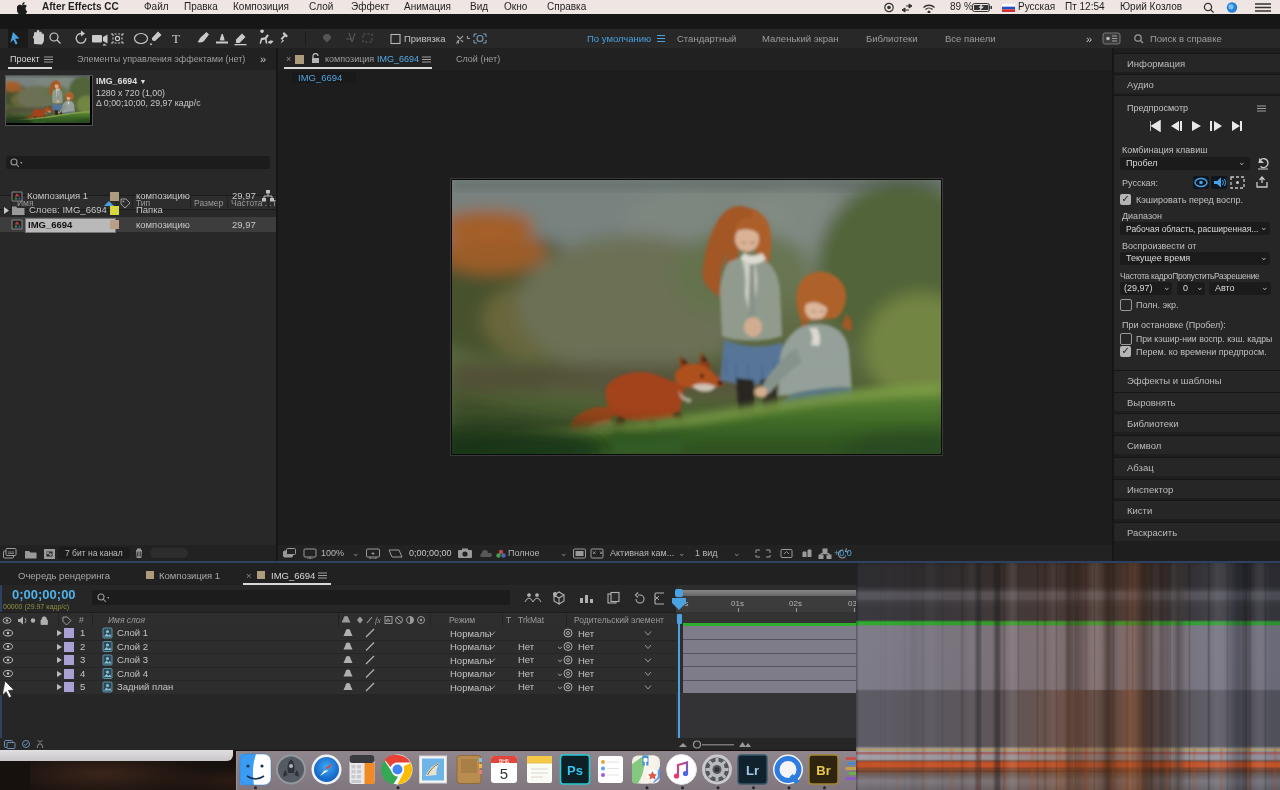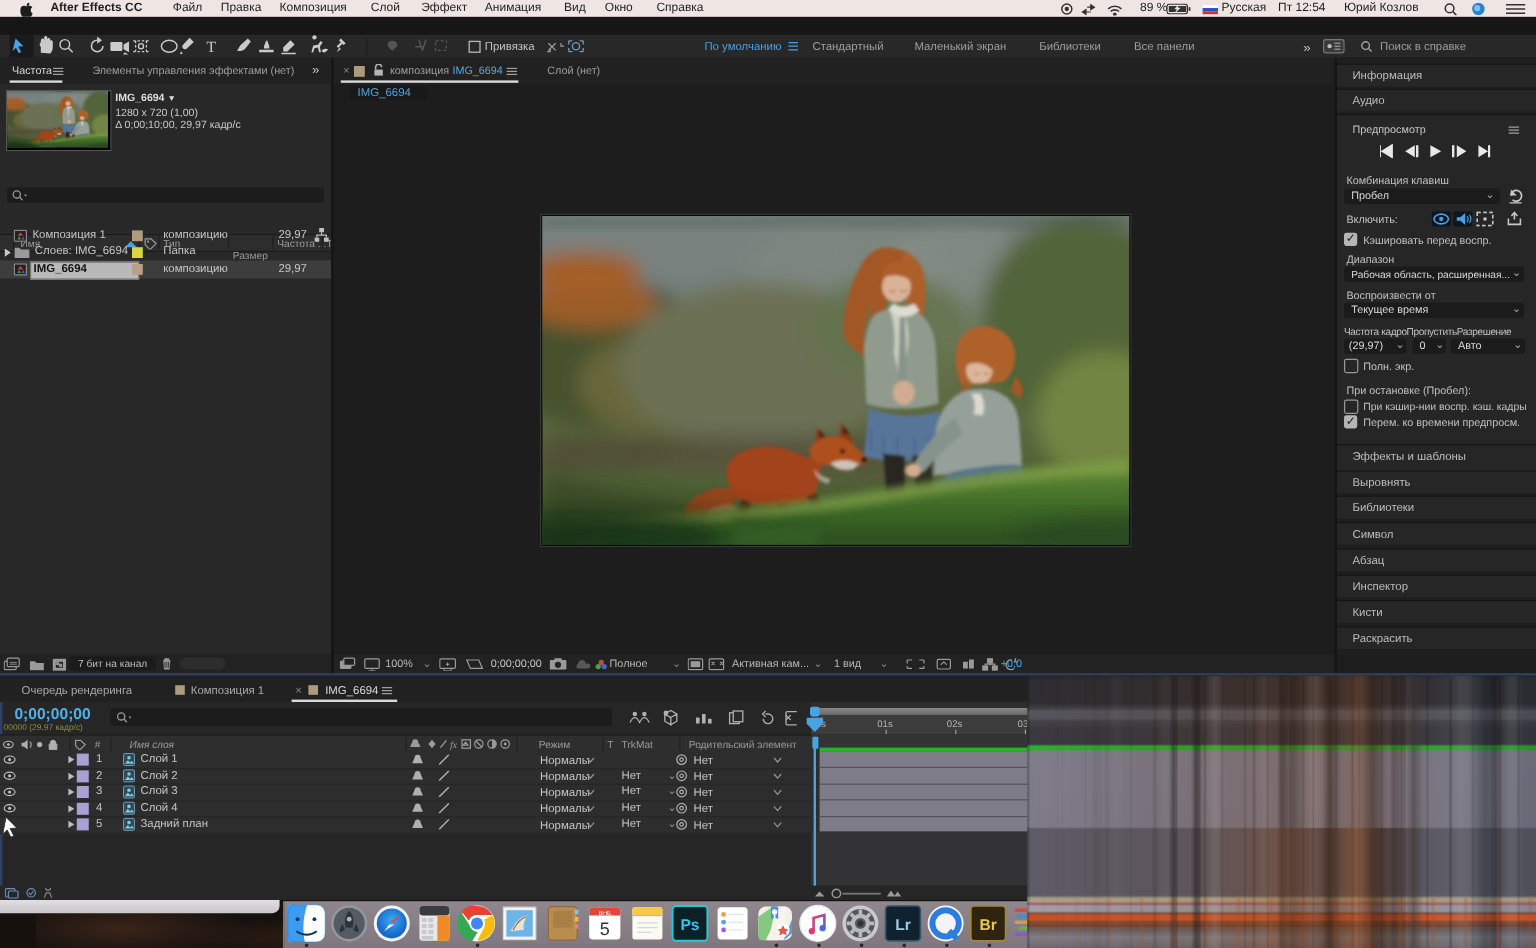--- a/index.html
+++ b/index.html
@@ -134,21 +134,21 @@
       <circle cx="1108" cy="9.5" r="1.8" fill="#bbb"></circle>
         <path d="M1112 7 h5 M1112 9.5 h5 M1112 12 h5" stroke="#bbb" stroke-width="0.8"></path>
       <circle cx="1138" cy="9" r="3.2" fill="none" stroke="#9d9d9d" stroke-width="1.2"></circle>
         <path d="M1140.5 11.5 l2.5 2.5" stroke="#9d9d9d" stroke-width="1.2"></path>
       <text x="1150" y="13" font-size="9.5" fill="#9d9d9d">Поиск в справке</text>
     </svg>
   </div>
 
   <div id="projpanel" class="panel abs" style="left:0;top:48px;width:276px;height:497px;">
     <div class="tabbar">
-      <span class="abs" style="left:10px;top:6px;color:#d6d6d6;">Частота</span>
+      <span class="abs" style="left:10px;top:6px;color:#d6d6d6;">Проект</span>
       <svg class="abs" style="left:44px;top:8px;" width="9" height="8">
           <path d="M0 1h9M0 3.5h9M0 6h9" stroke="#9f9f9f" stroke-width="1"></path>
         </svg>
       <div class="abs" style="left:8px;top:19px;width:44px;height:2px;background:#d9d9d9;"></div>
       <span class="abs" style="left:77px;top:6px;">Элементы управления эффектами (нет)</span>
       <span class="abs" style="left:260px;top:5px;font-size:11px;color:#c5c5c5;">»</span>
     </div>
 
     <div class="abs" style="left:5px;top:27px;width:86px;height:49px;background:#000;border:1px solid #555;">
       <svg width="84" height="47" viewBox="0 0 489 274" preserveAspectRatio="none">
@@ -172,21 +172,21 @@
     <div class="abs" style="left:0;top:127px;width:276px;height:13px;background:#2d2d2d;border-top:1px solid #1c1c1c;border-bottom:1px solid #1c1c1c;font-size:8.5px;color:#9b9b9b;margin-top:20px;">
       <span class="abs" style="left:17px;top:2px;">Имя</span>
       <svg class="abs" style="left:103px;top:4px;" width="12" height="7">
           <path d="M1 6 l5-5 5 5z" fill="#4a9fdd"></path>
         </svg>
       <svg class="abs" style="left:120px;top:1.5px;" width="11" height="10">
           <path d="M1 1 h5 l4 4 -5 5 -4-4z" fill="none" stroke="#9b9b9b" stroke-width="1"></path>
           <circle cx="3.4" cy="3.4" r="0.9" fill="#9b9b9b"></circle>
         </svg>
       <span class="abs" style="left:136px;top:2px;">Тип</span>
-      <span class="abs" style="left:194px;top:12px;text-align:center;">Размер</span>
+      <span class="abs" style="left:194px;top:2px;text-align:center;">Размер</span>
       <span class="abs" style="left:231px;top:2px;">Частота ...</span>
       <span class="abs" style="left:272px;top:2px;">Т</span>
       <div class="abs" style="left:11px;top:1px;width:1px;height:11px;background:#1f1f1f;"></div>
       <div class="abs" style="left:116px;top:1px;width:1px;height:11px;background:#1f1f1f;"></div>
       <div class="abs" style="left:132px;top:1px;width:1px;height:11px;background:#1f1f1f;"></div>
       <div class="abs" style="left:190px;top:1px;width:1px;height:11px;background:#1f1f1f;"></div>
       <div class="abs" style="left:227px;top:1px;width:1px;height:11px;background:#1f1f1f;"></div>
       <div class="abs" style="left:268px;top:1px;width:1px;height:11px;background:#1f1f1f;"></div>
     </div>
 
@@ -395,21 +395,21 @@
       <span class="abs" style="left:8px;top:49px;">Комбинация клавиш</span>
       <div class="abs" style="left:6px;top:61px;width:130px;height:13px;background:#1b1b1b;border-radius:3px;">
         <span class="abs" style="left:6px;top:1px;color:#dadada;">Пробел</span>
         <span class="abs" style="left:118px;top:0px;color:#aaa;">⌄</span>
       </div>
       <svg class="abs" style="left:142px;top:60px;" width="14" height="15">
           <path d="M3 7 a4.5 4.5 0 1 1 1.5 3.5" fill="none" stroke="#c8c8c8" stroke-width="1.4"></path>
           <path d="M3 2 v5 h5z" fill="#c8c8c8"></path>
           <path d="M2 13 h10" stroke="#c8c8c8" stroke-width="1"></path>
         </svg>
-      <span class="abs" style="left:8px;top:82px;">Включить:</span>
+      <span class="abs" style="left:8px;top:82px;">Русская:</span>
       <svg class="abs" style="left:79px;top:80px;" width="16" height="13">
           <rect width="16" height="13" rx="2" fill="#10161d"></rect>
           <ellipse cx="8" cy="6.5" rx="6" ry="4" fill="none" stroke="#45a1e8" stroke-width="1.4"></ellipse>
           <circle cx="8" cy="6.5" r="1.8" fill="#45a1e8"></circle>
         </svg>
       <svg class="abs" style="left:97px;top:80px;" width="16" height="13">
           <rect width="16" height="13" rx="2" fill="#10161d"></rect>
           <path d="M3 5 h3 l4 -3.5 v10 l-4 -3.5 h-3z" fill="#45a1e8"></path>
           <path d="M11.5 4 a4 4 0 0 1 0 5 M13.5 3 a6 6 0 0 1 0 7" stroke="#45a1e8" stroke-width="1" fill="none"></path>
         </svg>

